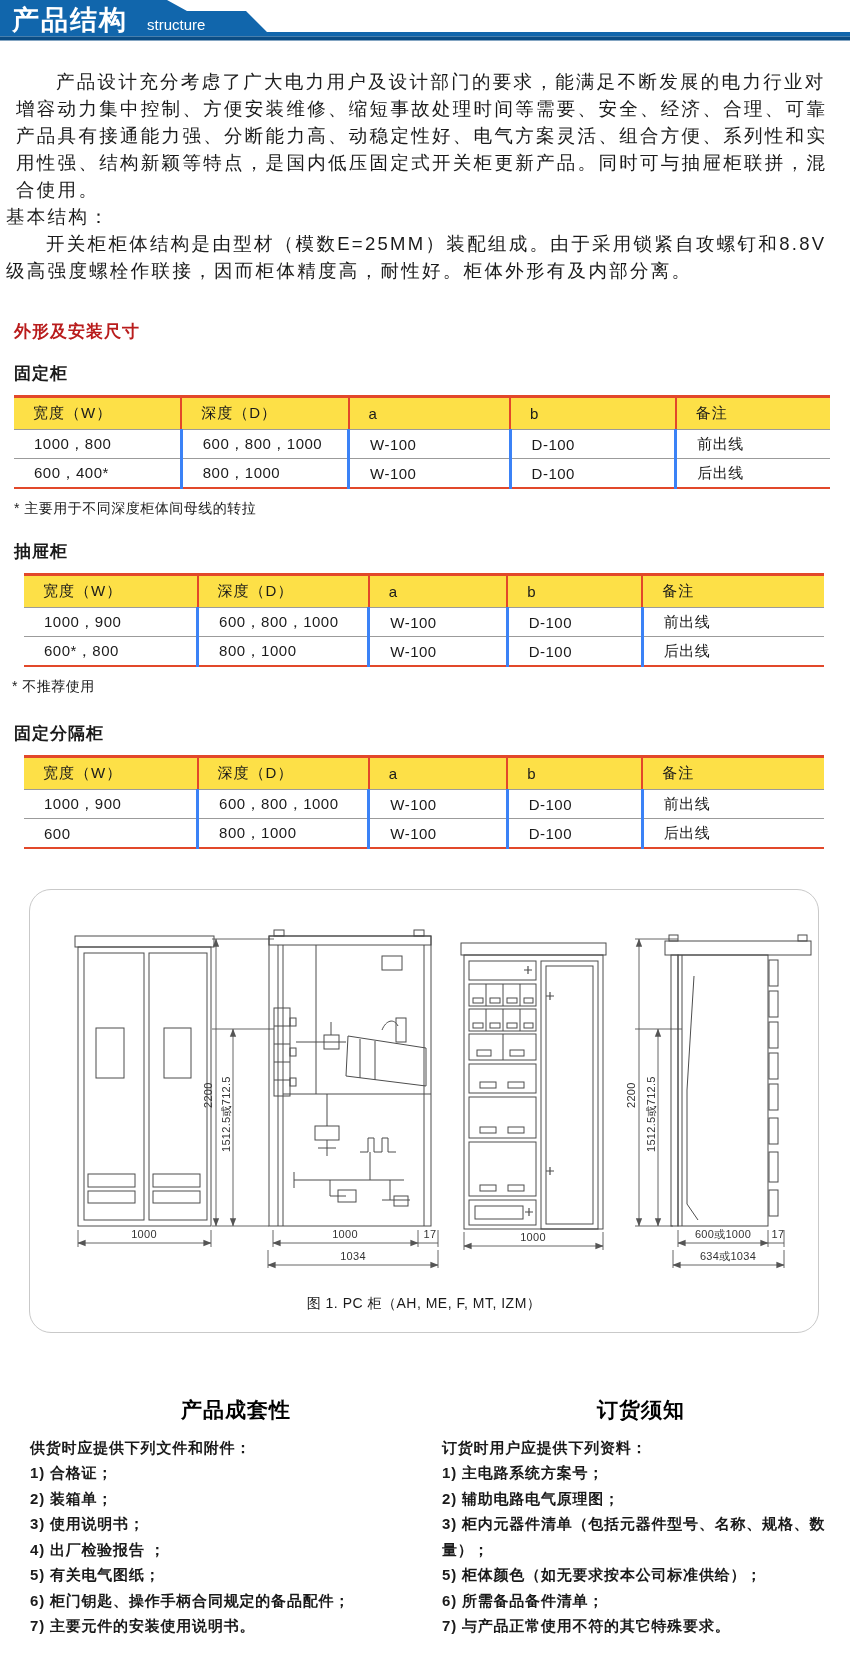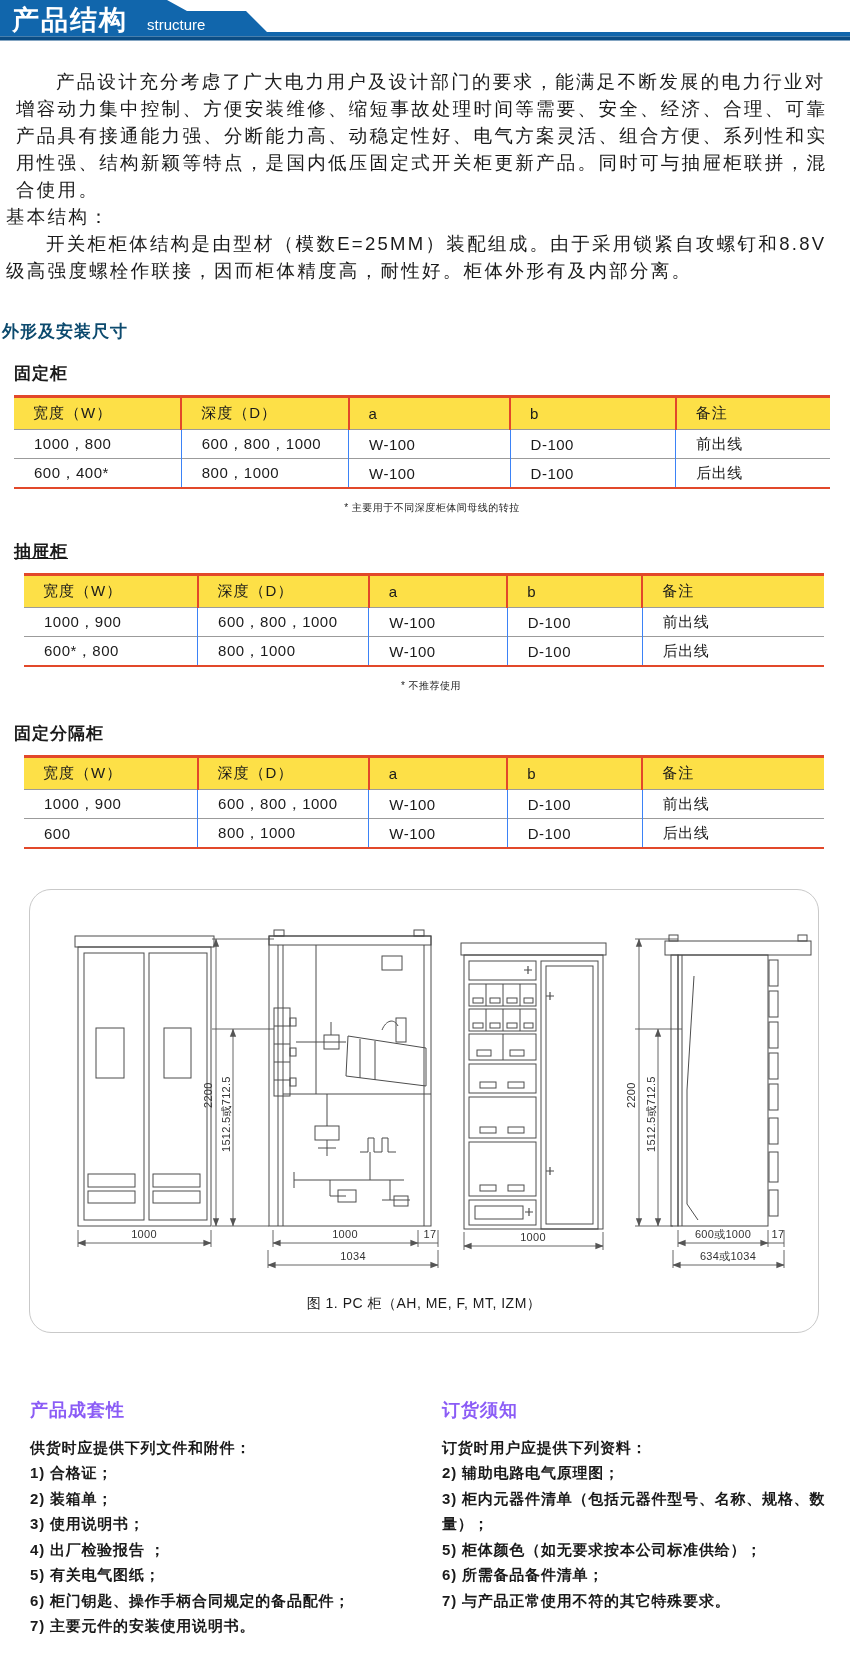--- a/index.html
+++ b/index.html
@@ -10,53 +10,53 @@
   
   .banner{height:55px;}
 
   
   .para{margin:0 4px 0 6px;font-size:18.5px;line-height:27px;letter-spacing:2.3px;
         white-space:pre-line;font-weight:500;}
   .para.indent{text-indent:40px;}
   .p1{margin-top:13px;margin-left:16px;}
 
   
-  .sec-title{margin:38px 0 0 2px;font-size:17px;line-height:20px;color:#0c4a6e;
+  .sec-title{margin:38px 0 0 14px;font-size:17px;line-height:20px;color:#b91c1c;
              font-weight:600;letter-spacing:1px;}
   .sub-title{margin:22px 0 0 14px;font-size:17px;line-height:20px;font-weight:600;
              letter-spacing:1px;}
-  .sub-title.mt26{margin-top:26px;text-decoration:underline;}
+  .sub-title.mt26{margin-top:26px;}
   .sub-title.mt30{margin-top:30px;}
 
   
   table.spec{border-collapse:collapse;table-layout:fixed;margin:11px 0 0 14px;width:816px;
              border-top:3px solid #e2482a;border-bottom:2px solid #e2482a;}
   table.spec.narrow{margin-left:24px;width:800px;}
   table.spec thead tr{background:#fde047;}
   table.spec th{font-size:15px;font-weight:500;text-align:left;padding:6px 0 6px 19px;
                 border-left:2px solid #e2482a;border-bottom:1px solid #9b9b9b;letter-spacing:1px;}
   table.spec th:first-child{border-left:none;}
   table.spec td{font-size:15px;font-weight:400;text-align:left;padding:5px 0 4px 20px;
-                border-left:1px solid #3b82f6;letter-spacing:0.5px;}
+                border-left:3px solid #3b82f6;letter-spacing:0.5px;}
   table.spec td:first-child{border-left:none;}
   table.spec tbody tr + tr td{border-top:1px solid #9b9b9b;}
 
-  .footnote{margin:11px 0 0 14px;font-size:10px;line-height:16px;letter-spacing:0.5px;text-align:center;}
+  .footnote{margin:11px 0 0 14px;font-size:14px;line-height:16px;letter-spacing:0.5px;}
   .footnote.narrow{margin-left:12px;}
 
   
   .figbox{margin:40px 28px 0 29px;width:790px;height:444px;border:1px solid #c9c9c9;
           border-radius:22px;box-sizing:border-box;overflow:hidden;}
   .figcaption{text-align:center;font-size:14px;line-height:18px;margin-top:2px;letter-spacing:0.5px;}
 
   
   .bottom{display:flex;margin-top:66px;}
   .bcol-left{width:412px;margin-left:30px;}
   .bcol-right{flex:1;margin-right:10px;}
-  .btitle{font-size:18px;line-height:22px;color:#8b5cf6;font-weight:700;letter-spacing:1px;}
+  .btitle{font-size:21px;line-height:22px;color:#000000;font-weight:700;letter-spacing:1px;text-align:center;}
   .bintro{margin-top:14px;font-size:15px;line-height:25px;font-weight:600;letter-spacing:0.8px;}
   .bitem{font-size:15px;line-height:25.5px;font-weight:600;letter-spacing:0.8px;}
 
   
   .ln{stroke:#4d4d4d;stroke-width:1;fill:none;}
   .dim{stroke:#555555;stroke-width:0.9;fill:none;}
   .dimtxt{font-size:11px;fill:#333333;letter-spacing:0.3px;}
   .pl{stroke:#4d4d4d;stroke-width:1.2;fill:none;}
 </style>
 </head>
@@ -344,20 +344,21 @@
       <div class="bitem">2) 装箱单；</div>
       <div class="bitem">3) 使用说明书；</div>
       <div class="bitem">4) 出厂检验报告 ；</div>
       <div class="bitem">5) 有关电气图纸；</div>
       <div class="bitem">6) 柜门钥匙、操作手柄合同规定的备品配件；</div>
       <div class="bitem">7) 主要元件的安装使用说明书。</div>
     </div>
     <div class="bcol-right">
       <div class="btitle">订货须知</div>
       <div class="bintro">订货时用户应提供下列资料：</div>
+      <div class="bitem">1) 主电路系统方案号；</div>
       <div class="bitem">2) 辅助电路电气原理图；</div>
       <div class="bitem">3) 柜内元器件清单（包括元器件型号、名称、规格、数量）；</div>
       <div class="bitem">5) 柜体颜色（如无要求按本公司标准供给）；</div>
       <div class="bitem">6) 所需备品备件清单；</div>
       <div class="bitem">7) 与产品正常使用不符的其它特殊要求。</div>
     </div>
   </div>
 
 </div>
 

